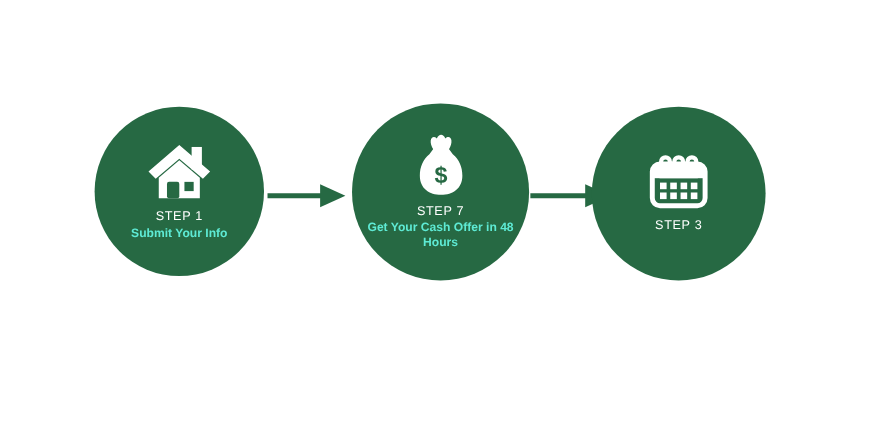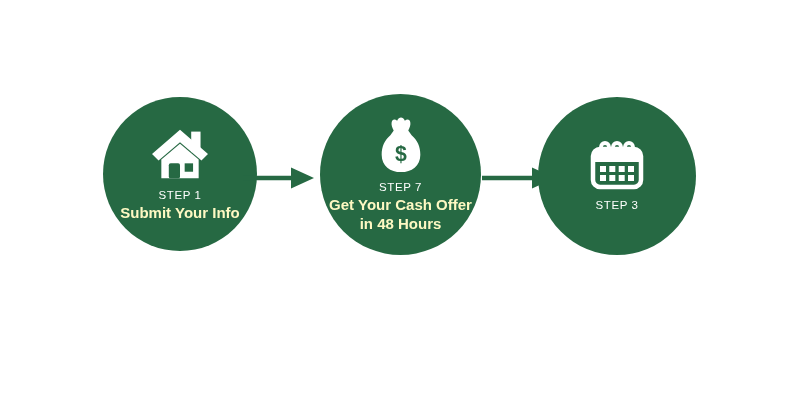--- a/index.html
+++ b/index.html
@@ -17,40 +17,40 @@
     position: absolute;
     border-radius: 50%;
     background: #266943;
     color: #ffffff;
     display: flex;
     flex-direction: column;
     align-items: center;
     justify-content: center;
     text-align: center;
   }
-  #circle-1 { left: 103px;  top: 97px; width: 154px; height: 154px; }
+  #circle-1 { left: 86px;  top: 97px; width: 154px; height: 154px; }
   #circle-2 { left: 320px; top: 94px; width: 161px; height: 161px; }
   #circle-3 { left: 538px; top: 97px; width: 158px; height: 158px; }
 
   .icon-wrap { line-height: 0; margin-bottom: 7px; }
 
   .step-label {
     font-size: 11.5px;
     font-weight: 400;
     letter-spacing: 0.6px;
     color: #ffffff;
     margin-bottom: 3px;
   }
 
   .step-title {
-    font-size: 15px;
+    font-size: 11px;
     font-weight: 700;
     line-height: 1.25;
     max-width: 148px;
-    color: #fef9c3;
+    color: #5eead4;
   }
 
   .flow-arrow {
     position: absolute;
     line-height: 0;
   }
   #arrow-1 { left: 243px; top: 165px; }
   #arrow-2 { left: 482px; top: 165px; }
 </style>
 </head>

